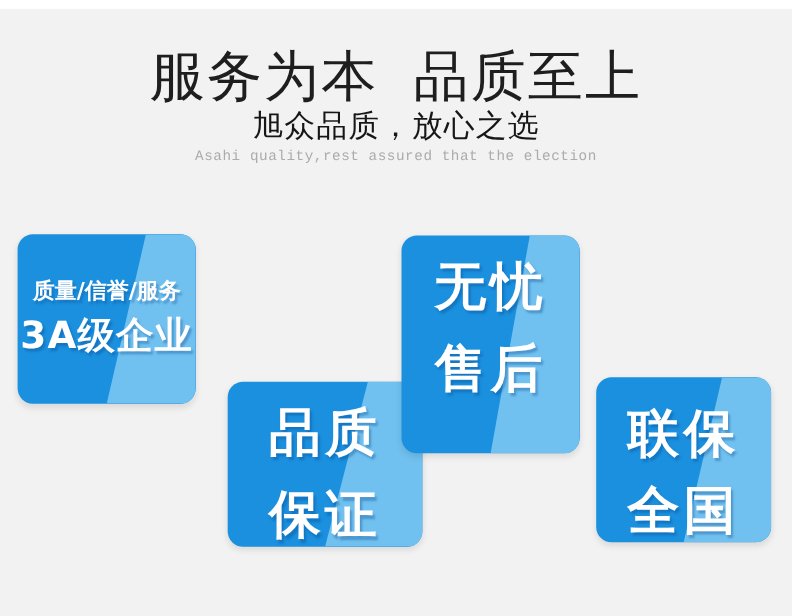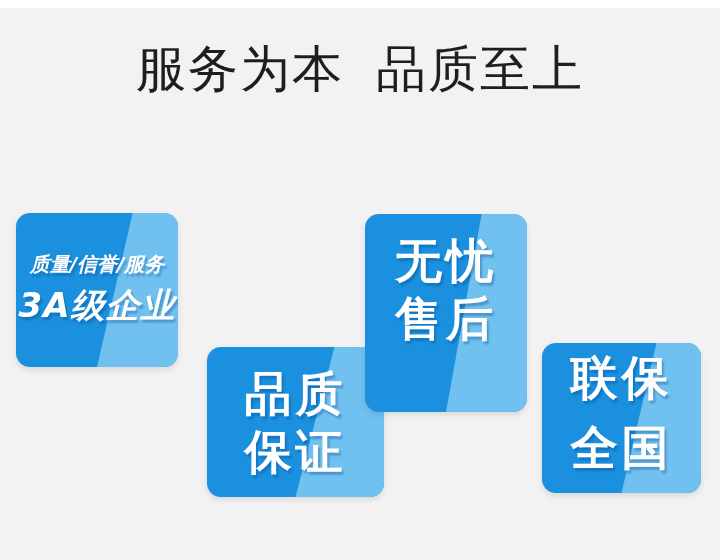--- a/index.html
+++ b/index.html
@@ -38,38 +38,40 @@
     background:var(--badge-light);
     clip-path:polygon(72% 0, 100% 0, 100% 100%, 50% 100%);
   }
   .badge .line {
     position:relative; z-index:2; text-align:center; color:#ffffff;
     font-weight:bold; font-family:"DejaVu Sans", sans-serif;
     text-shadow:2px 3px 2px rgba(10,70,140,0.35);
     line-height:1.0;
   }
 
-  .badge-1 { left:16px;  top:213px; width:162px; height:154px;font-style:italic; }
+  .badge-1 { left:16px;  top:213px; width:162px; height:154px; }
   .badge-2 { left:207px; top:347px; width:177px; height:150px; }
   .badge-3 { left:365px; top:214px; width:162px; height:198px; }
   .badge-4 { left:542px; top:343px; width:159px; height:150px; }
 
   .badge-1 .line-sm { margin-top:41px; font-size:20px; letter-spacing:0px; }
   .badge-1 .line-lg { margin-top:14px; font-size:34px; letter-spacing:1px; }
 
   .badge-big .line-1 { margin-top:23px; font-size:47px; letter-spacing:4px; }
-  .badge-big .line-2 { margin-top:11px; font-size:47px; letter-spacing:4px; }
+  .badge-big .line-2 { margin-top:28px; font-size:47px; letter-spacing:4px; }
 </style>
 </head>
 <body>
 
 <div class="stage" style="--badge-dark: #1a90de; --badge-light: #70c1f0; background: rgb(242, 242, 242);">
   <div class="top-strip"></div>
 
   <div class="title">服务为本  品质至上</div>
+  <div class="subtitle">旭众品质，放心之选</div>
+  <div class="subtitle-en">Asahi quality,rest assured that the election</div>
 
   <div class="badge badge-1">
     <div class="diag"></div>
     <div class="line line-sm">质量/信誉/服务</div>
     <div class="line line-lg">3A级企业</div>
   </div>
 
   <div class="badge badge-big badge-2">
     <div class="diag"></div>
     <div class="line line-1">品质</div>

